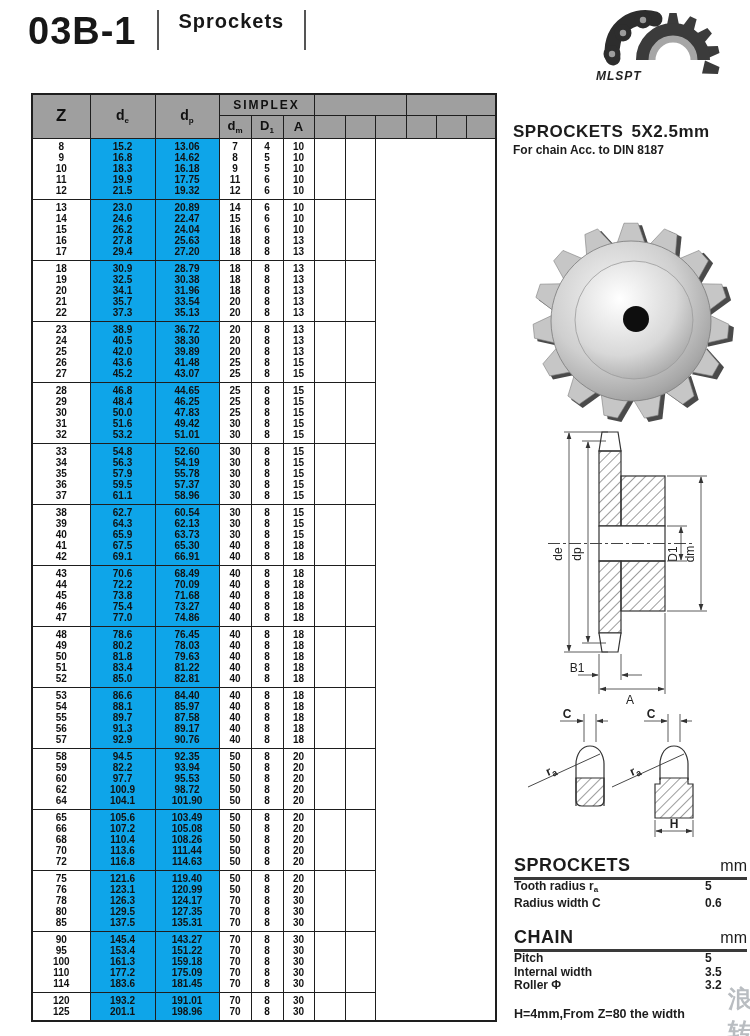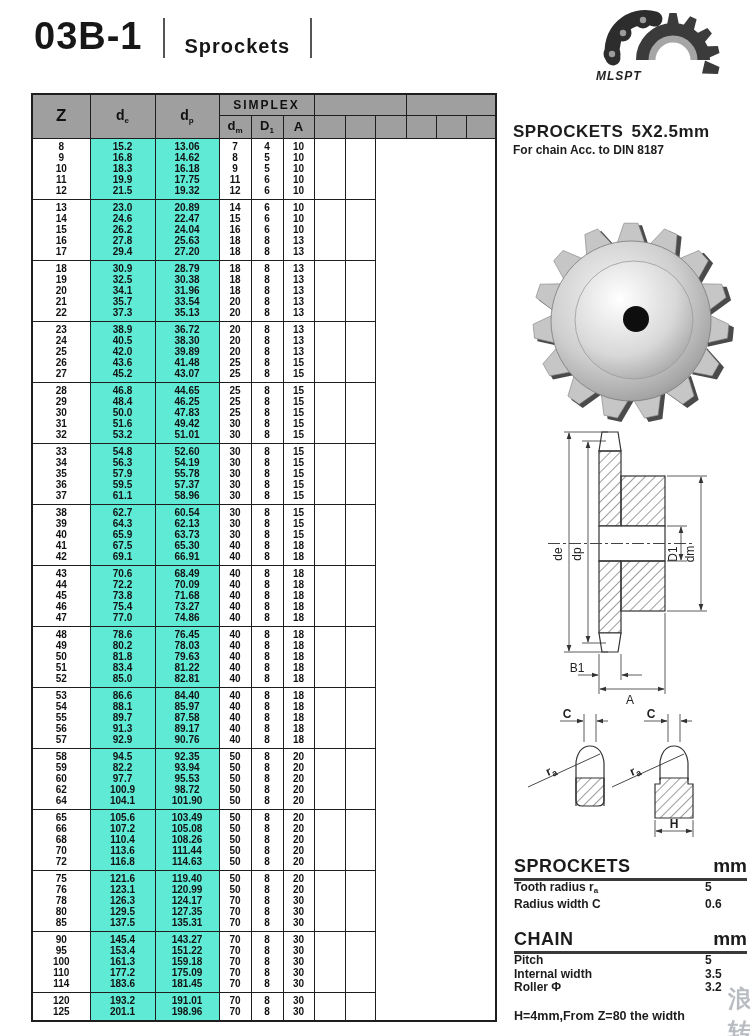--- a/index.html
+++ b/index.html
@@ -1,56 +1,56 @@
 <!DOCTYPE html>
 <html><head>
 <meta charset="utf-8">
 <style>
   html,body{margin:0;padding:0;}
   body{width:750px;height:1036px;position:relative;background:#fff;overflow:hidden;
        font-family:"Liberation Sans",sans-serif;color:#1c1c1c;}
 
   
-  .masthead{position:absolute;left:34px;top:10px;display:flex;align-items:flex-end;height:48px;gap:7px;}
+  .masthead{position:absolute;left:28px;top:10px;display:flex;align-items:flex-start;height:48px;gap:7px;}
   .code{font-size:38px;font-weight:900;letter-spacing:1px;color:#171717;}
   .vbar{width:2px;height:40px;background:#555;margin:0 13px;}
   .section-name{font-size:20px;font-weight:bold;letter-spacing:1px;color:#171717;}
   .logo{position:absolute;left:595px;top:6px;width:152px;height:78px;}
 
   
   .tbl-wrap{position:absolute;left:31px;top:93px;}
   table.spec-table{border-collapse:collapse;table-layout:fixed;width:465px;border:2px solid #1e1e1e;}
   .spec-table th,.spec-table td{border:1px solid #1e1e1e;text-align:center;padding:0;}
   .spec-table thead th{background:#9f9f9f;font-weight:bold;color:#111;}
   .spec-table thead tr.r1{height:21px;}
   .spec-table thead tr.r2{height:23px;}
   .th-z{font-size:17px;}
   .th-d{font-size:14px;}
   .th-sub{font-size:13px;}
   .th-simplex{font-size:12px;letter-spacing:2px;}
   .spec-table thead sub{font-size:8px;vertical-align:-3px;}
   .spec-table tbody td{vertical-align:top;padding:2px 0 3px;background:#fff;}
-  .spec-table tbody td.shade{background:#5eead4;}
+  .spec-table tbody td.shade{background:#0ea5e9;}
   .ln{font-size:10px;font-weight:bold;line-height:11px;height:11px;color:#111;}
 
   
   .product-head{position:absolute;left:513px;top:122px;width:235px;}
   .product-title{font-size:17px;font-weight:800;letter-spacing:.5px;word-spacing:3px;}
   .product-sub{font-size:12px;font-weight:bold;line-height:16px;}
 
   .photo{position:absolute;left:523px;top:220px;width:222px;height:205px;}
   .drawing{position:absolute;left:520px;top:423px;width:230px;height:284px;overflow:visible;}
   .profiles{position:absolute;left:520px;top:710px;width:230px;height:148px;overflow:visible;}
   svg text{font-family:"Liberation Sans",sans-serif;font-size:12px;fill:#222;}
 
   .specs{position:absolute;left:514px;top:855px;width:233px;}
   .spec-section-head{display:flex;justify-content:space-between;align-items:baseline;
       border-bottom:3px solid #3a3a3a;padding-bottom:1px;}
   .spec-section-title{font-size:18px;font-weight:800;letter-spacing:.5px;}
-  .spec-unit{font-size:19px;font-weight:700;}
+  .spec-unit{font-size:16px;font-weight:400;}
   .spec-rows{}
   .spec-row{position:relative;font-size:12px;font-weight:bold;line-height:13.5px;}
   .spec-row sub{font-size:8px;vertical-align:-2px;}
   .spec-value{position:absolute;left:191px;top:0;}
   .chain-block{margin-top:17px;}
   .note{margin-top:13px;font-size:12.5px;font-weight:800;line-height:16px;}
 
   .watermark{position:absolute;left:728px;color:#b9bdc1;font-size:24px;font-weight:bold;}
 </style>
 </head>

